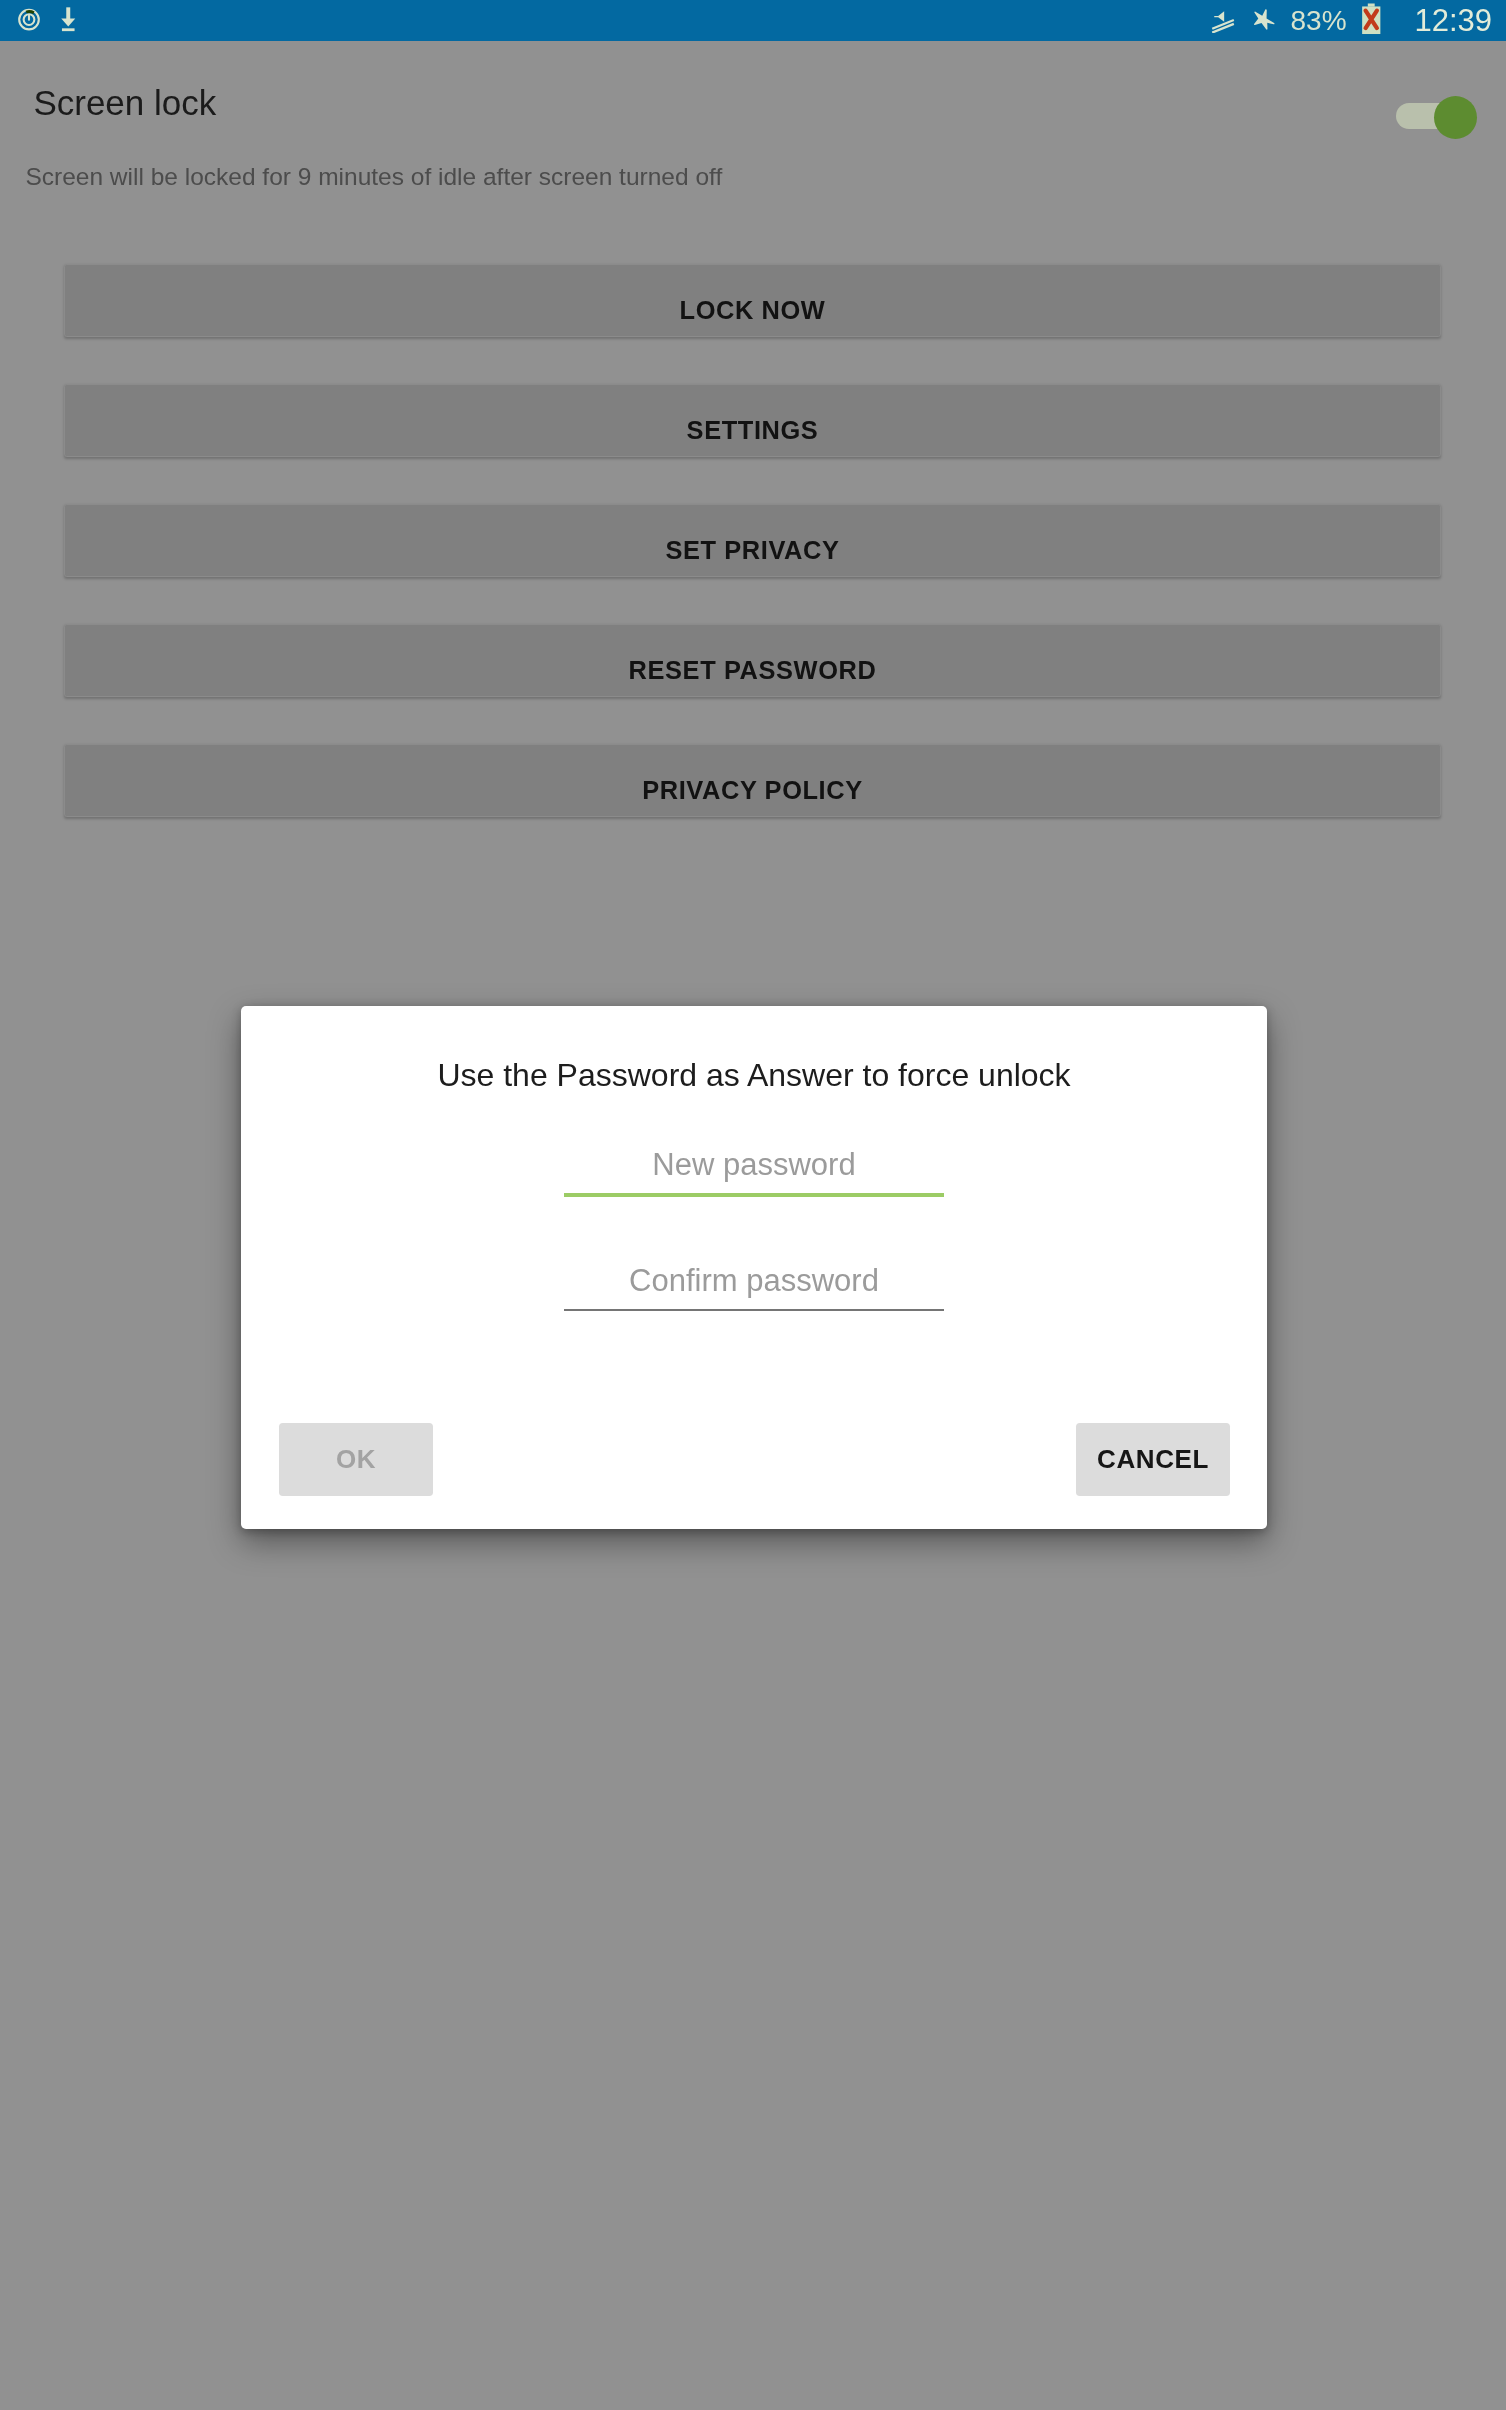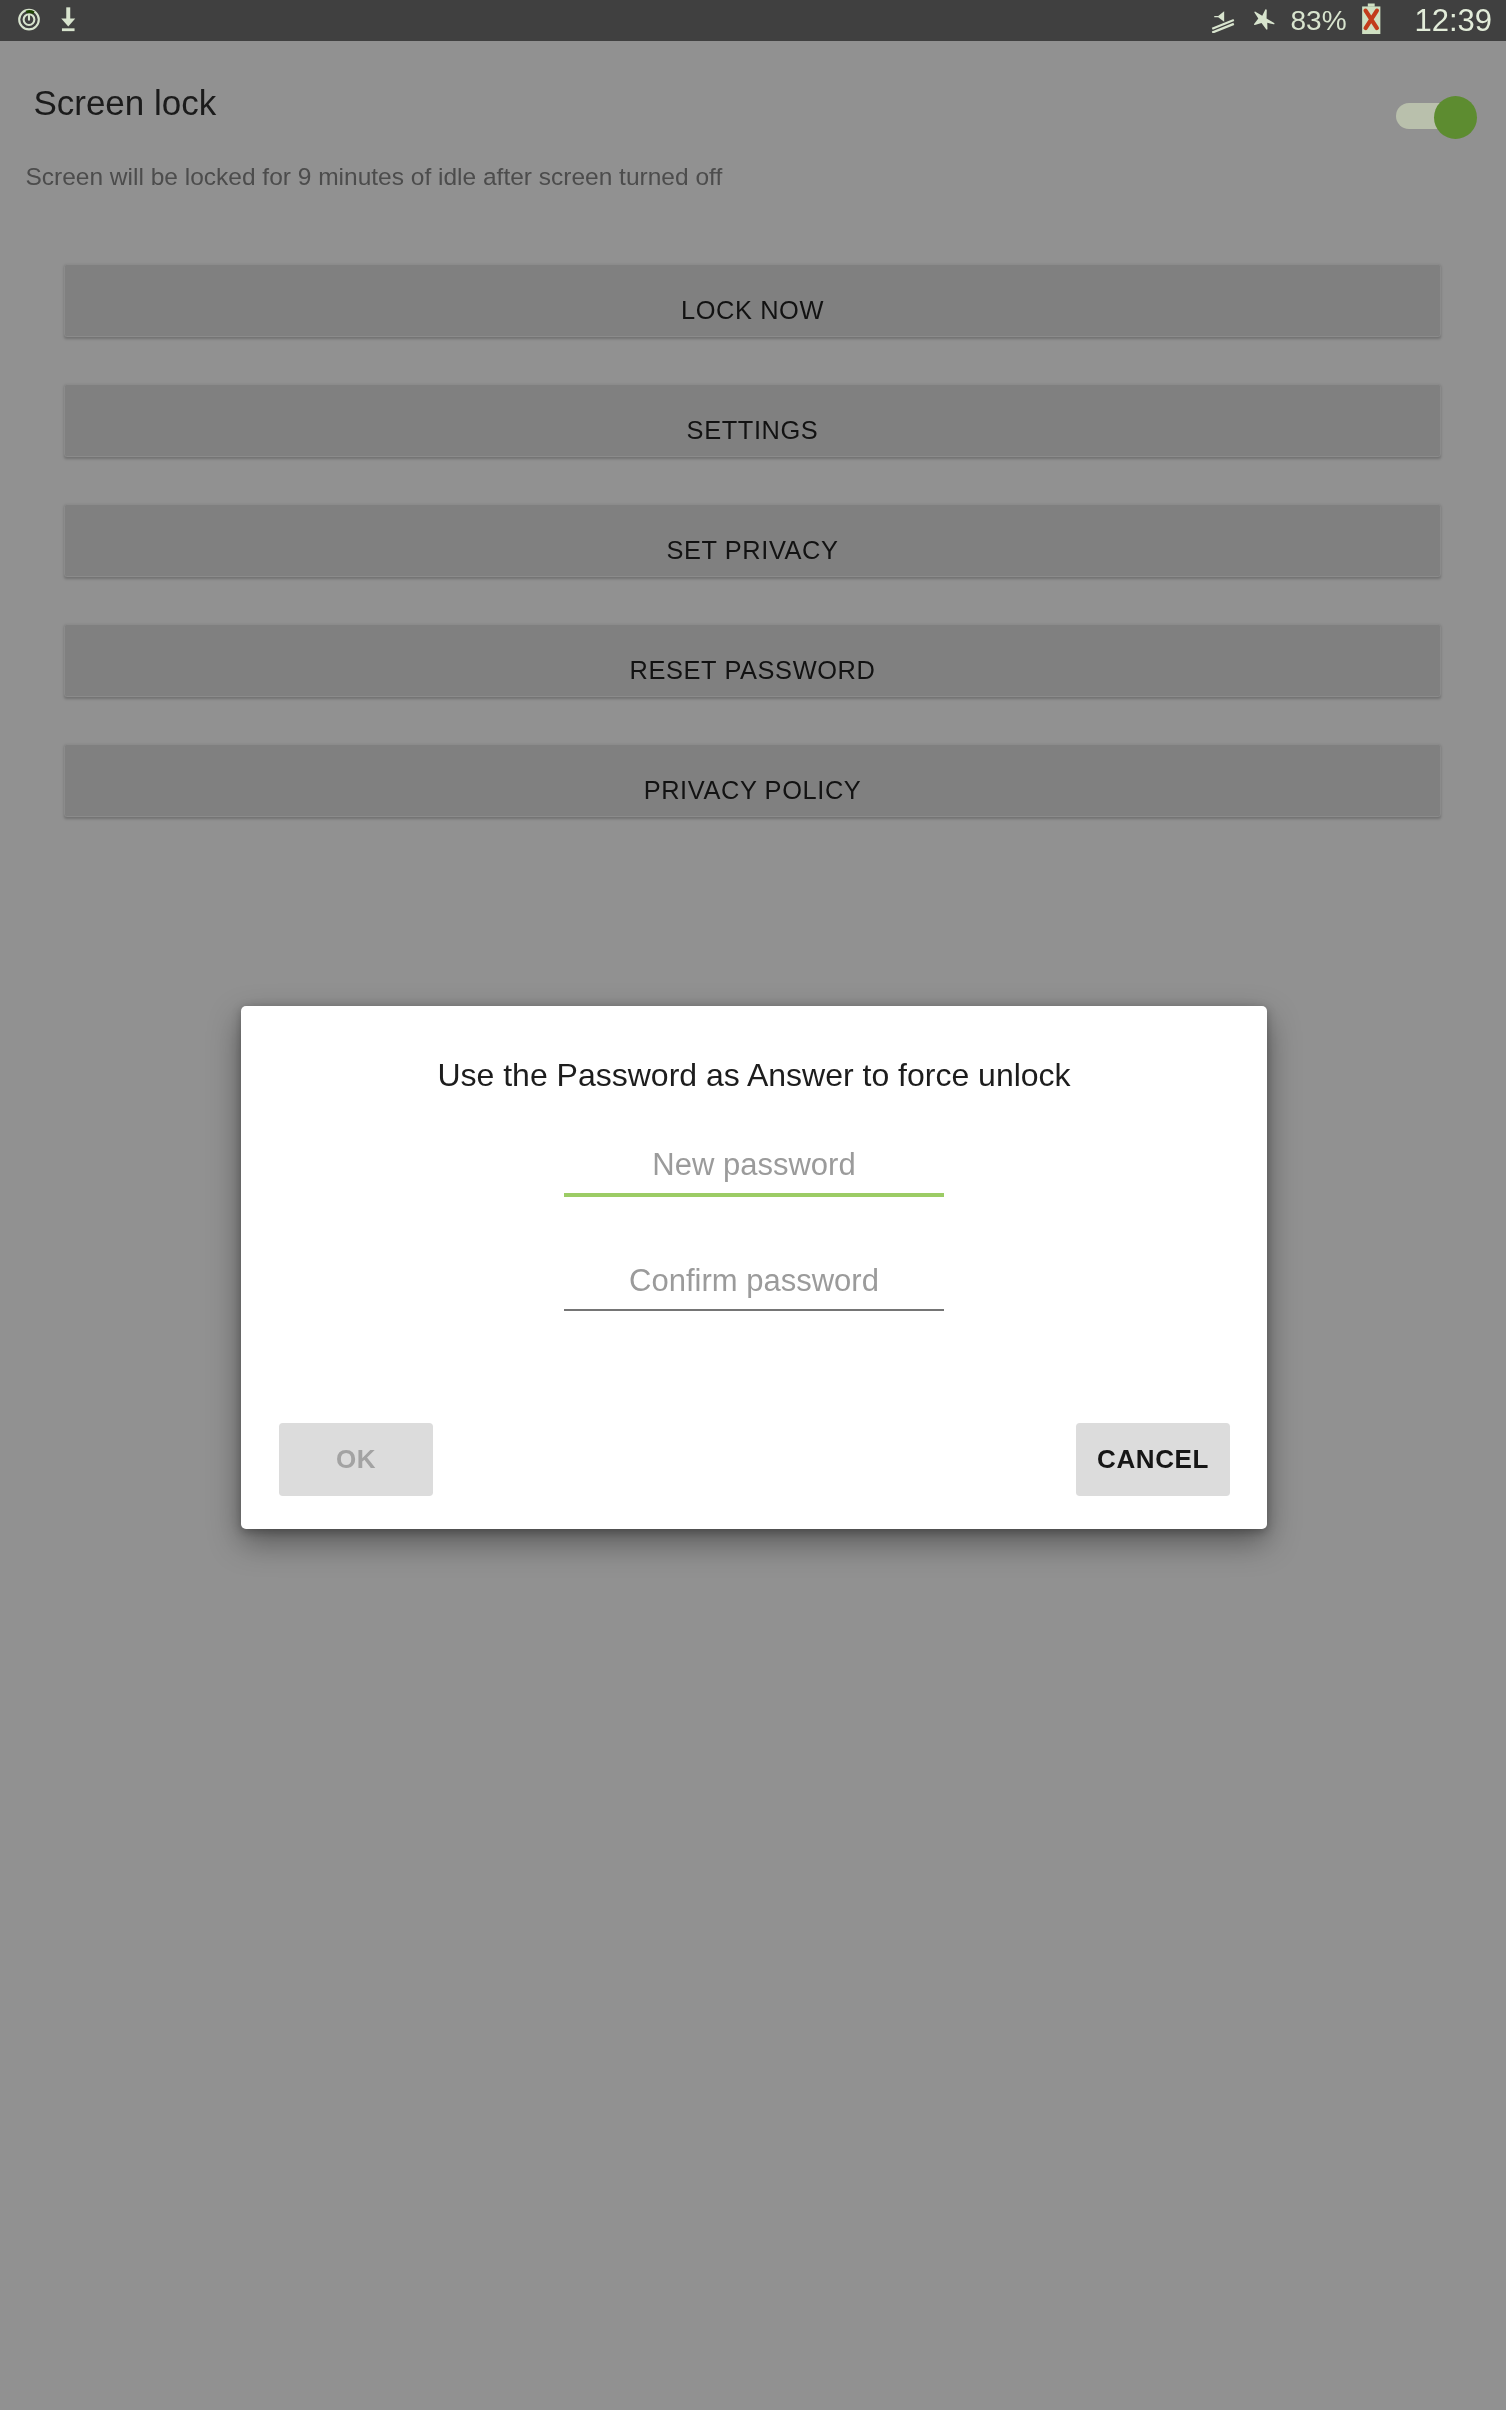--- a/index.html
+++ b/index.html
@@ -15,21 +15,21 @@
     font-family: "Liberation Sans", sans-serif;
     -webkit-font-smoothing: antialiased;
   }
 
   
   #status-bar {
     position: absolute;
     left: 0; top: 0;
     width: 1507px;
     height: 41px;
-    background: #404040;
+    background: #0369a1;
     display: flex;
     align-items: center;
     justify-content: space-between;
     padding: 0 15px;
     box-sizing: border-box;
   }
   .sb-left {
     display: flex;
     align-items: center;
     gap: 13px;
@@ -120,21 +120,21 @@
     border-radius: 2.8px;
     box-shadow: 0 1.9px 2.8px rgba(0,0,0,0.22);
     display: flex;
     align-items: center;
     justify-content: center;
     margin-bottom: 47px;
     cursor: pointer;
   }
   .main-button-label {
     font-size: 25.4px;
-    font-weight: normal;
+    font-weight: bold;
     color: #121212;
     letter-spacing: 0.6px;
     margin-top: 20px;
   }
 
   
   #dialog-scrim {
     position: absolute;
     left: 0; top: 41px;
     width: 1507px;

